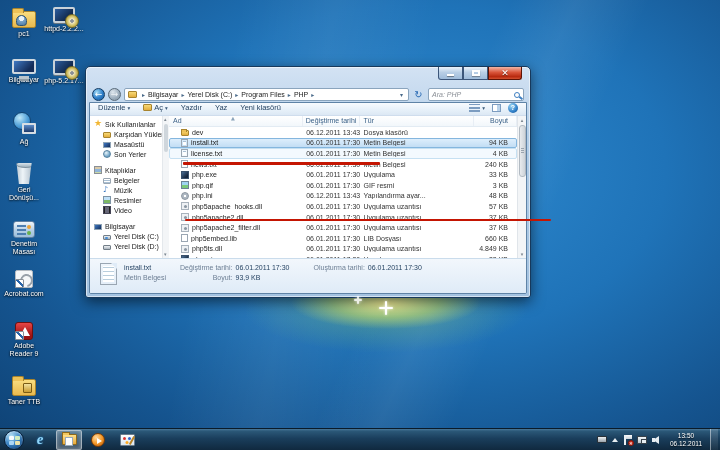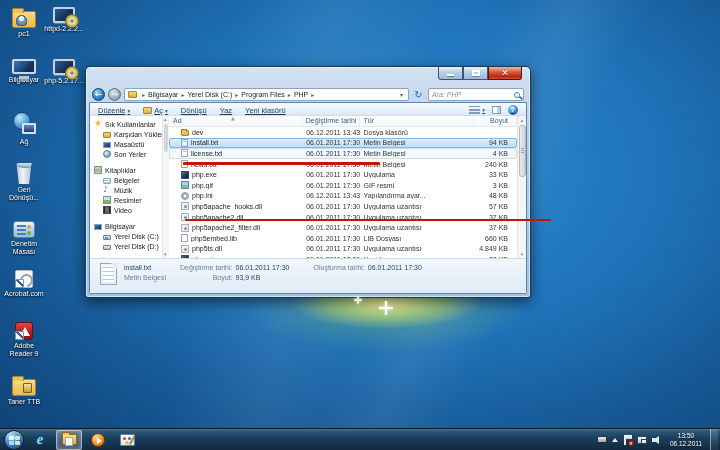--- a/index.html
+++ b/index.html
@@ -102,22 +102,22 @@
   .crumbbar .cdrop { margin-left:auto; color:#4a6a8a; font-size:6px; padding:0 2px; }
   .refresh { width:13px; height:13px; flex:none; display:flex; align-items:center; justify-content:center;
       color:#2b6cb5; font-size:10px; line-height:10px; }
   .searchbox { width:96px; height:13px; flex:none; background:#fff; border:1px solid #8aa4bd; border-radius:2px;
       display:flex; align-items:center; padding:0 3px; font-size:7px; font-style:italic; color:#8a8f96; }
   .searchbox .mag { margin-left:auto; width:6px; height:6px; border:1.5px solid #3f7fc1; border-radius:50%; position:relative; flex:none; }
   .searchbox .mag::after { content:""; position:absolute; left:4px; top:4px; width:4px; height:1.5px; background:#3f7fc1; transform:rotate(40deg); }
 
   .client { position:absolute; left:3px; right:3px; top:35px; bottom:3px; border:1px solid #5f83a6; background:#fff;
       display:flex; flex-direction:column; border-radius:0 0 2px 2px; overflow:hidden; }
-  .toolbar { height:13px; flex:none; display:flex; align-items:flex-end; gap:13px; padding:0 8px; font-size:7.5px; color:#1e3c5c;
-      background:linear-gradient(#f8fbfe,#e9f2fa 50%,#dce8f4); border-bottom:1px solid #cfdded;text-decoration:underline; }
+  .toolbar { height:13px; flex:none; display:flex; align-items:flex-start; gap:13px; padding:0 8px; font-size:7.5px; color:#1e3c5c;
+      background:linear-gradient(#f8fbfe,#e9f2fa 50%,#dce8f4); border-bottom:1px solid #cfdded; }
   .tbtn { display:flex; align-items:center; gap:2px; cursor:pointer; white-space:nowrap; }
   .tbtn .caret { font-size:5.5px; color:#3a5a7a; }
   .tbtn .tico { width:9px; height:7px; border-radius:1px; background:linear-gradient(#f7d976,#e3ae3e); border:1px solid #a8842e; }
   .tb-right { margin-left:auto; display:flex; align-items:center; gap:7px; }
   .vico { width:11px; height:8px; background:repeating-linear-gradient(#7c9cc0 0 1.5px, transparent 1.5px 3.2px); }
   .pico { width:9px; height:8px; border:1px solid #7c9cc0; background:linear-gradient(90deg,#fff 55%,#b9d2ea 55%); }
   .hico { width:10px; height:10px; border-radius:50%; background:radial-gradient(circle at 35% 30%, #9fd9f4, #2f7fc9 60%, #12497e);
       color:#fff; font-size:7px; line-height:10px; text-align:center; font-weight:bold; }
 
   .main { flex:1; display:flex; min-height:0; background:#fff; }
@@ -314,21 +314,21 @@
           <span class="tbtn">
             <span>Düzenle</span>
             <span class="caret glyph">▾</span>
           </span>
           <span class="tbtn">
             <span class="tico"></span>
             <span>Aç</span>
             <span class="caret glyph">▾</span>
           </span>
           <span class="tbtn">
-            <span>Dönüşü</span>
+            <span>Yazdır</span>
           </span>
           <span class="tbtn">
             <span>Yaz</span>
           </span>
           <span class="tbtn">
             <span>Yeni klasörü</span>
           </span>
         </span>
       <span class="tb-right">
         <span class="tbtn">

